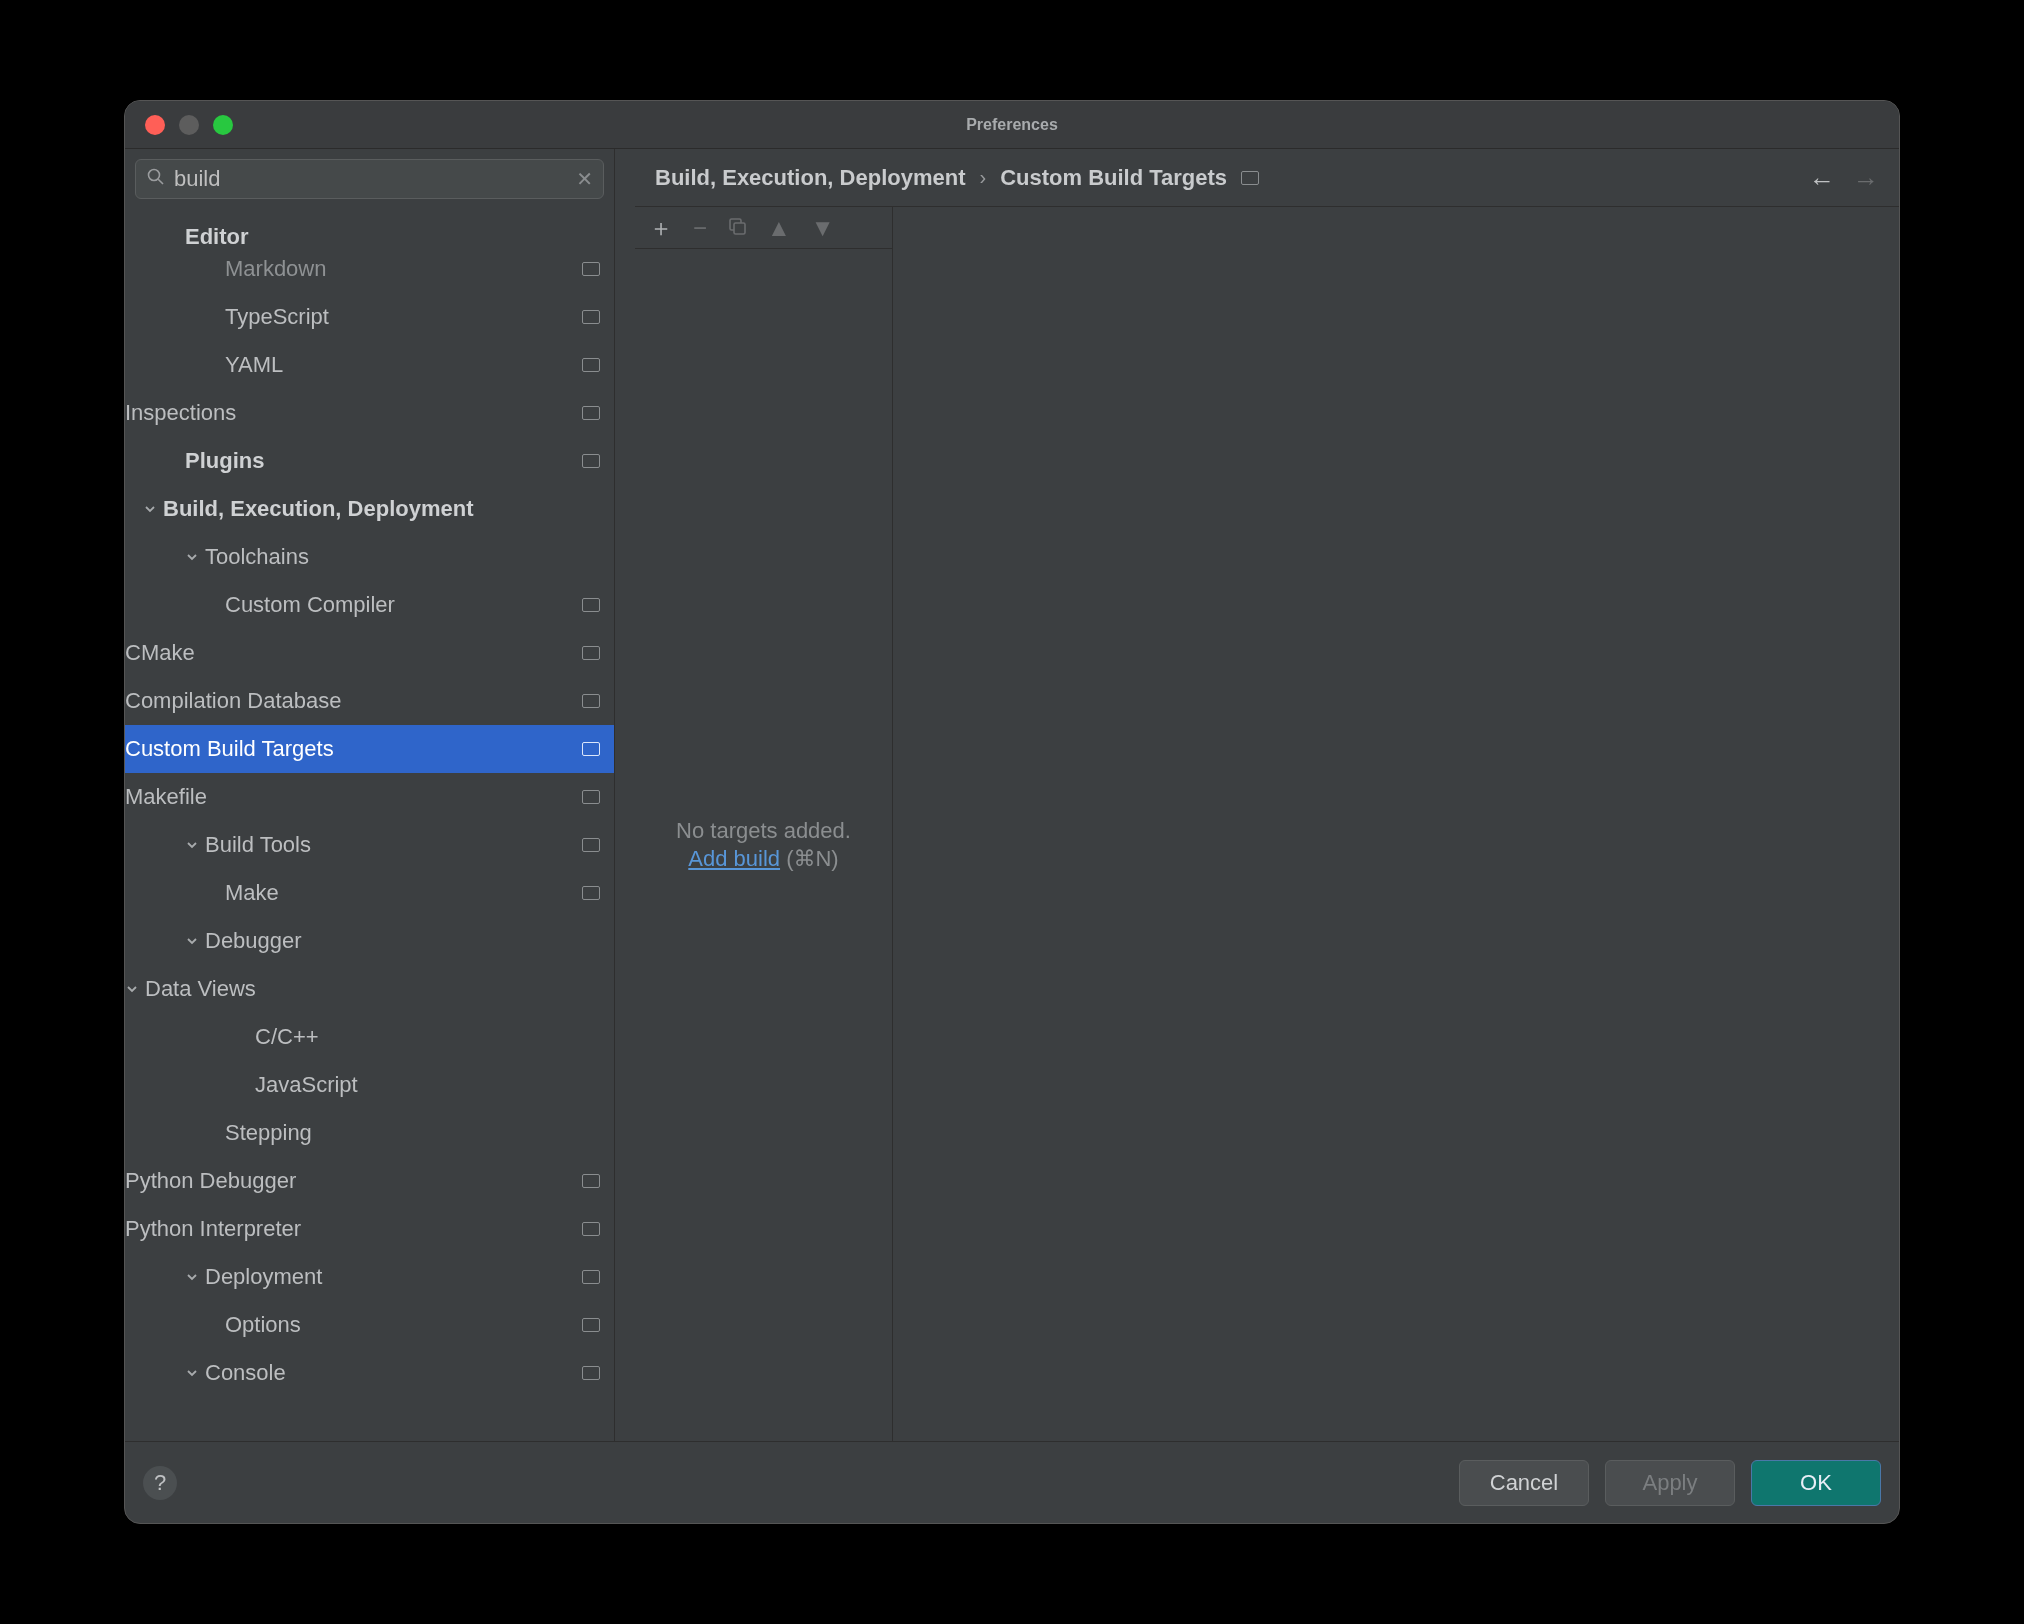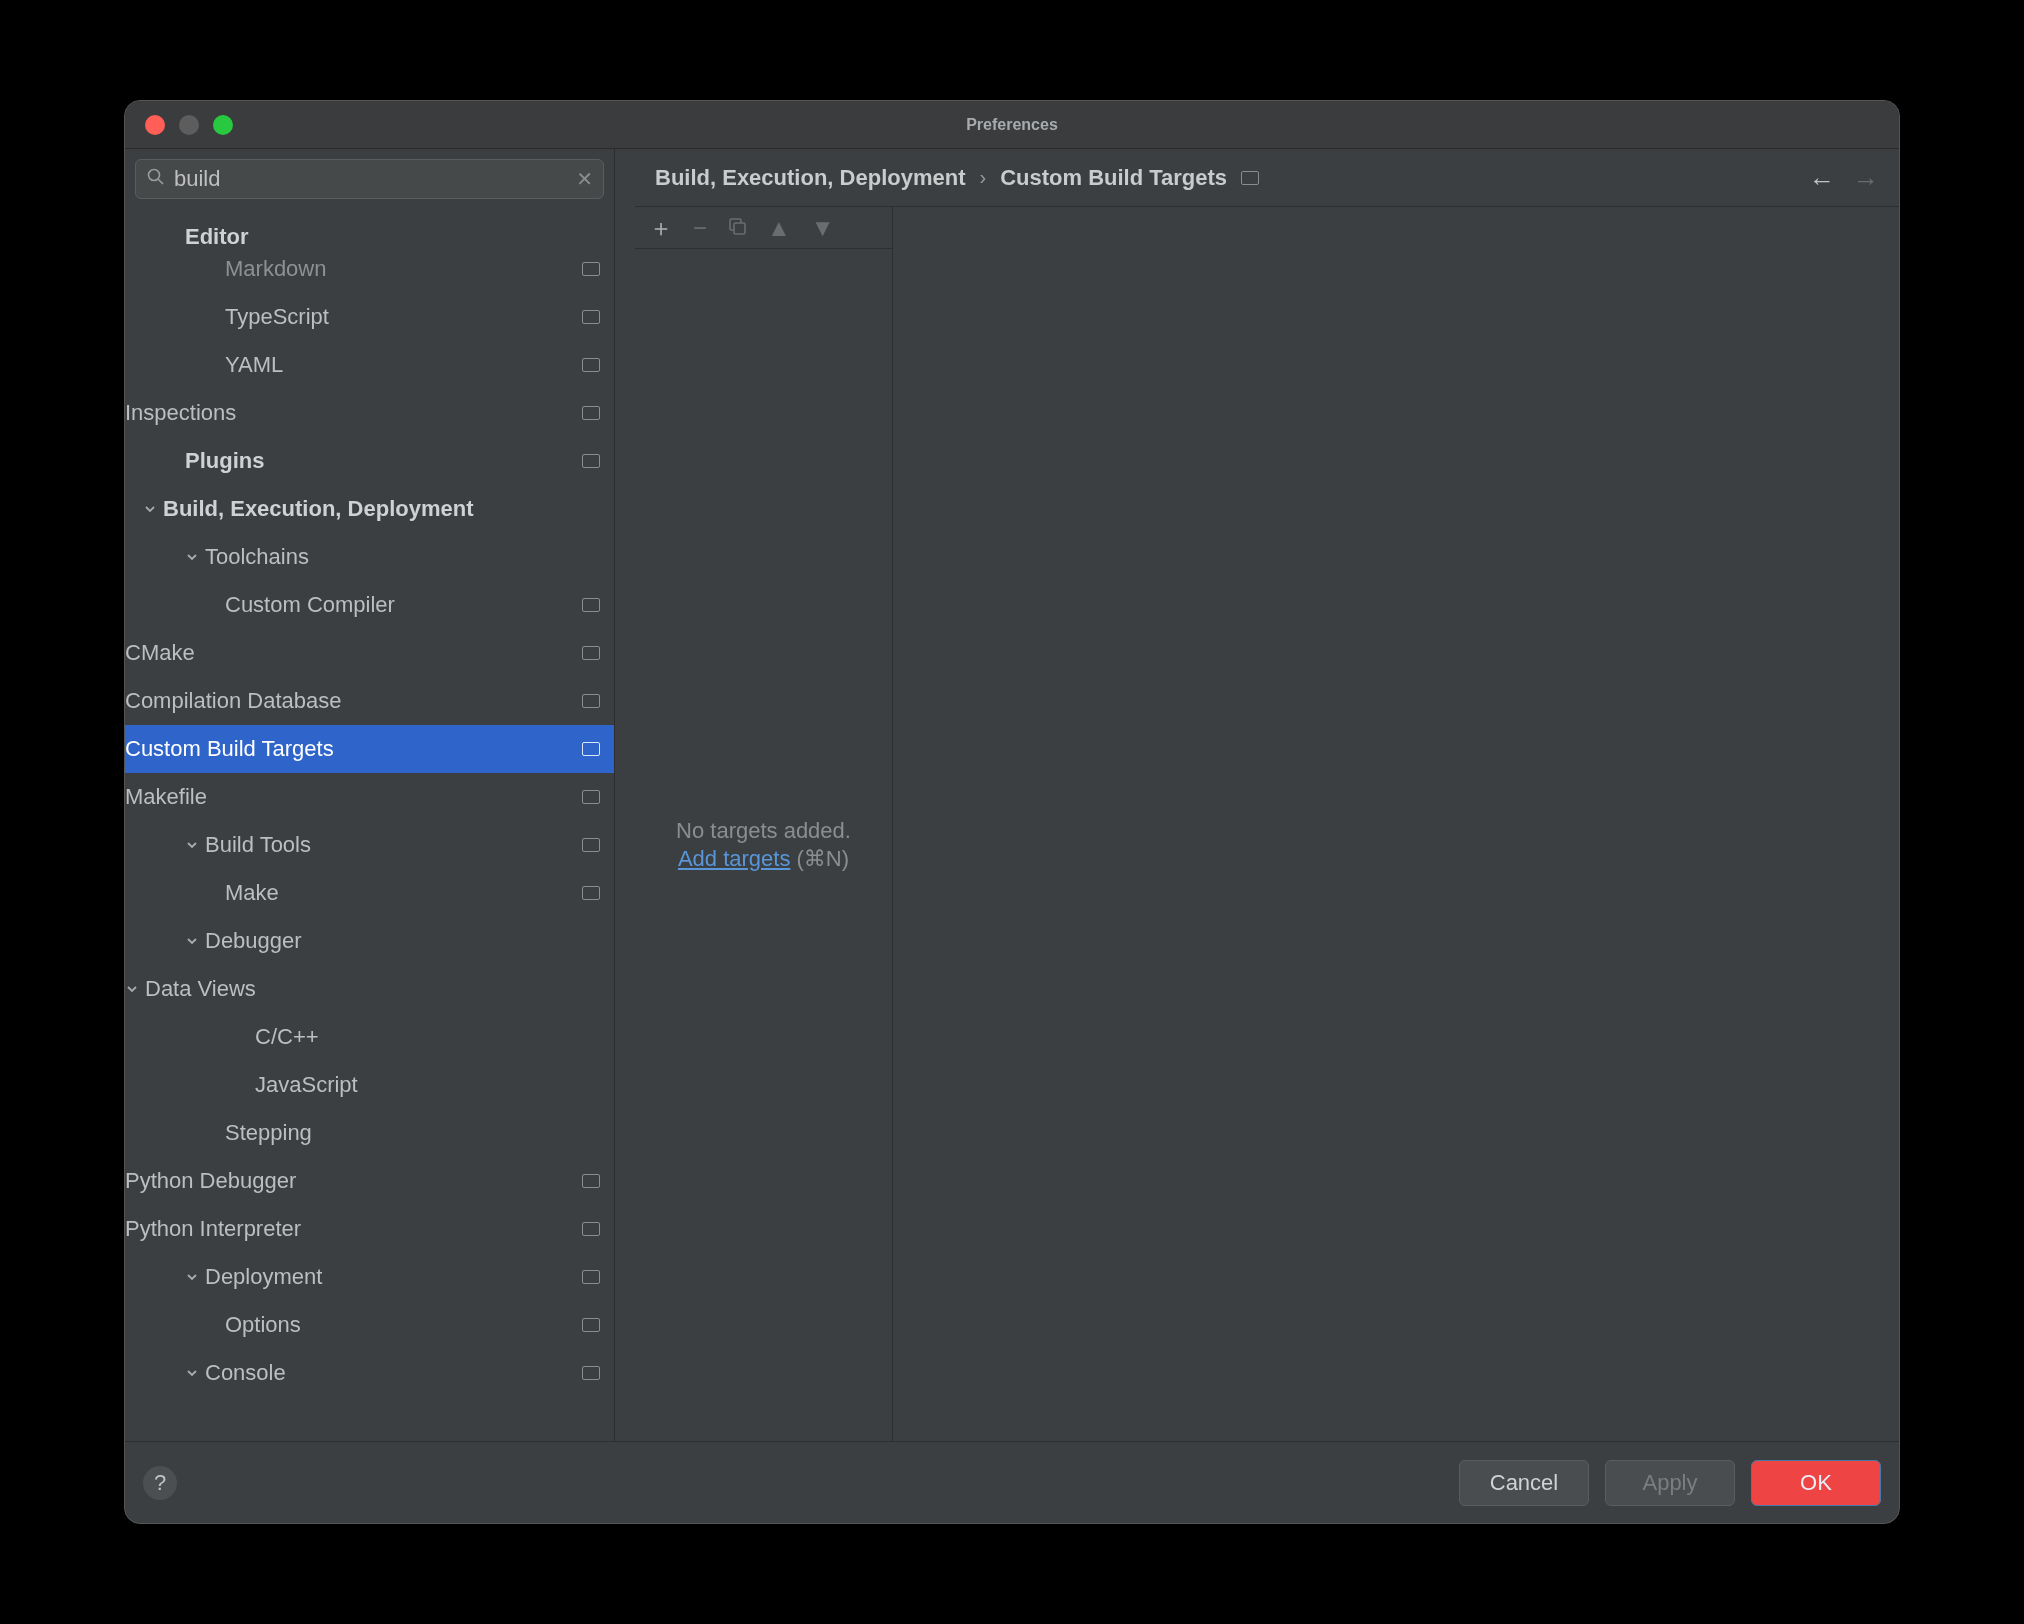--- a/index.html
+++ b/index.html
@@ -147,21 +147,21 @@
   }
   .footer-spacer { flex: 1; }
   .btn {
     height: 46px; min-width: 130px; padding: 0 24px;
     border-radius: 6px; font-size: 22px;
     display: flex; align-items: center; justify-content: center;
     cursor: pointer;
     border: 1px solid #5a5d5e; color: #d0d2d4; background: #4a4d4f; text-align: right;
   }
   .btn.disabled { color: #7b7e80; cursor: default; }
-  .btn.primary { background: #ef4444; border-color: #4a78a8; color: #e8eef6; }
+  .btn.primary { background: #0f766e; border-color: #4a78a8; color: #e8eef6; }
 </style>
 </head>
 <body>
 
 <div class="window">
 
   <div class="titlebar">
     <div class="traffic">
       <div class="dot close"></div>
       <div class="dot min"></div>
@@ -340,21 +340,21 @@
                   <rect x="3" y="3" width="11" height="11" rx="1.5" stroke="#6a6c6e" stroke-width="1.6" fill="none"></rect>
                   <rect x="7" y="7" width="11" height="11" rx="1.5" stroke="#6a6c6e" stroke-width="1.6" fill="#3c3f41"></rect>
                 </svg>
             </span>
             <span class="tool-btn disabled">▲</span>
             <span class="tool-btn disabled">▼</span>
           </div>
           <div class="targets-body">
             <div>No targets added.</div>
             <div>
-              <span class="link">Add targets</span>
+              <span class="link">Add build</span>
               <span class="sc">(⌘N)</span>
             </div>
           </div>
         </div>
         <div class="detail"></div>
       </div>
 
     </div>
   </div>
 

